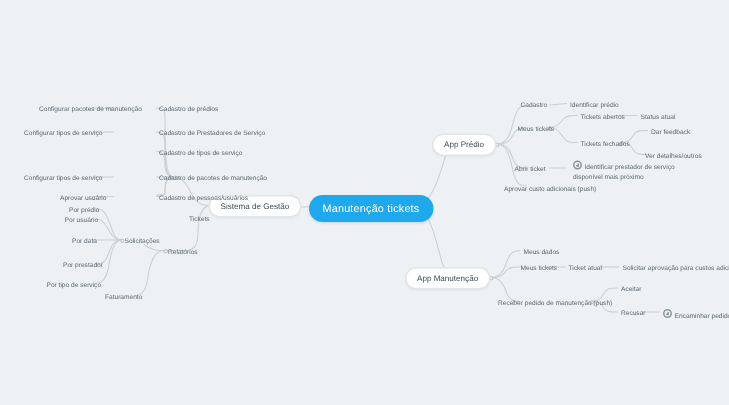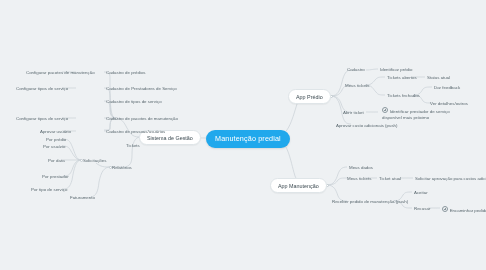--- a/index.html
+++ b/index.html
@@ -167,21 +167,21 @@
 
   <span class="dot" style="left:116px;top:118px;"></span>
   <span class="dot" style="left:110px;top:167px;"></span>
   <span class="dot" style="left:81px;top:160px;"></span>
   <span class="dot" style="left:331px;top:96px;"></span>
   <span class="dot" style="left:366px;top:85px;"></span>
   <span class="dot" style="left:414px;top:95px;"></span>
   <span class="dot" style="left:327px;top:185px;"></span>
   <span class="dot" style="left:394px;top:201px;"></span>
 
-  <div class="node root" style="left:206px;top:130px;">Manutenção predial</div>
+  <div class="node root" style="left:206px;top:130px;">Manutenção tickets</div>
 
   <div class="node lvl1" style="left:139px;top:130px;">Sistema de Gestão</div>
 
   <div class="node leaf" style="left:104px;top:69px;">Cadastro de prédios</div>
   <div class="node leaf" style="left:24px;top:69px;">Configurar pacotes de manutenção</div>
 
   <div class="node leaf" style="left:104px;top:85px;">Cadastro de Prestadores de Serviço</div>
   <div class="node leaf" style="left:14px;top:85px;">Configurar tipos de serviço</div>
 
   <div class="node leaf" style="left:104px;top:98px;">Cadastro de tipos de serviço</div>

